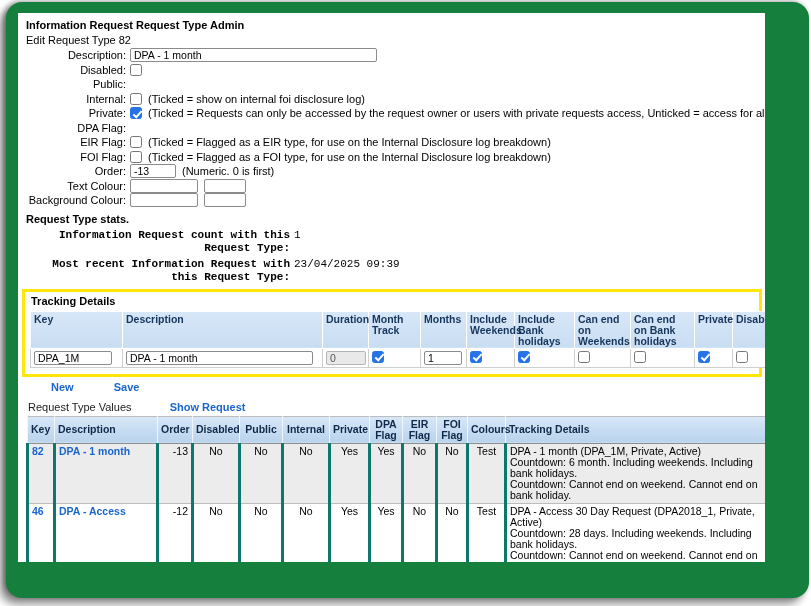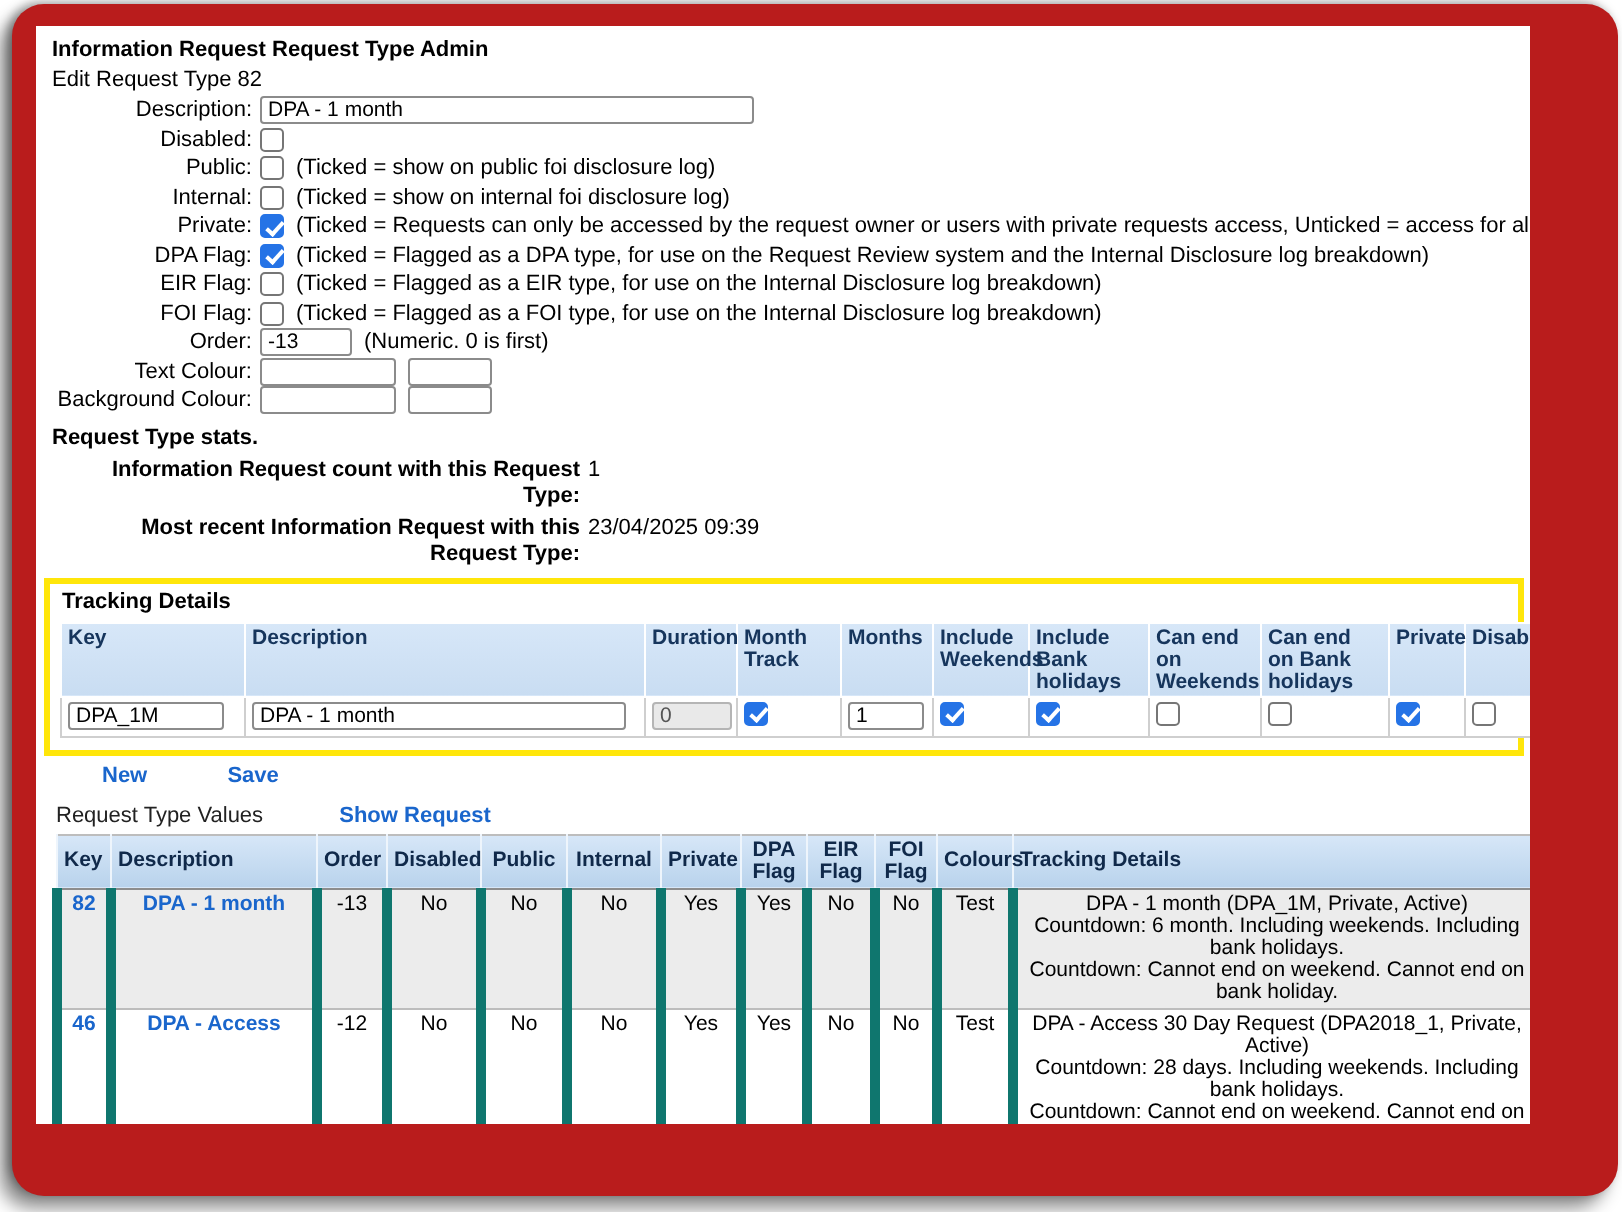--- a/index.html
+++ b/index.html
@@ -13,21 +13,21 @@
   }
   *{box-sizing:border-box;}
   html,body{margin:0;padding:0;}
   body{
     width:811px;height:606px;position:relative;background:#ffffff;
     font-family:"Liberation Sans", sans-serif;font-size:11px;color:#000;
     overflow:hidden;
   }
   .frame{
     position:absolute;left:6px;top:2px;width:803px;height:596px;
-    background:#b91c1c;border-radius:16px;
+    background:#15803d;border-radius:16px;
     box-shadow:-6px 6px 9px rgba(0,0,0,0.45), -2px -1px 5px rgba(0,0,0,0.35);
   }
   .screen{
     position:absolute;left:12px;top:11px;width:747px;height:549px;
     background:#ffffff;overflow:hidden;padding:6px 6px 0 8px;
   }
   .title{font-weight:bold;line-height:13px;margin-bottom:2px;}
   .subtitle{line-height:13px;margin-bottom:1px;}
   
   .frow{display:flex;align-items:center;height:14.5px;}
@@ -47,21 +47,21 @@
     border:1px solid #767676;border-radius:2.5px;background:#fff;margin:0;position:relative;cursor:pointer;
   }
   input[type=checkbox]:checked{background:var(--cbblue);border-color:var(--cbblue);}
   input[type=checkbox]:checked::after{
     content:"";position:absolute;left:3.5px;top:0.5px;width:3px;height:7px;
     border:solid #fff;border-width:0 2px 2px 0;transform:rotate(42deg);
   }
   .hint{white-space:nowrap;}
   
   .stats-heading{font-weight:bold;margin-top:4px;line-height:14px;}
-  .srow{display:flex;line-height:13px;margin-top:3px;}
+  .srow{display:flex;line-height:13px;margin-top:3px;font-family:Liberation Mono, monospace;}
   .slabel{width:268px;flex:none;text-align:right;font-weight:bold;padding-right:4px;}
   
   .highlight{border:3px solid var(--yellow);margin:5px -3px 0 -4px;padding:1px 5px 6px 5px;}
   .td-heading{font-weight:bold;line-height:14px;margin:1px 0 3px 1px;}
   table{border-collapse:collapse;}
   .tracking-table{width:100%;table-layout:fixed;border:1px solid #8f8f8f;}
   .tracking-table th{
     background:linear-gradient(#d7e7f8, var(--hdrblue));color:var(--hdrtext);
     font-size:10.5px;font-weight:bold;text-align:left;vertical-align:top;
     padding:2px 3px 1px 3px;border:1px solid #fff;line-height:11px;
@@ -81,22 +81,22 @@
   
   .values-table{width:740px;margin:2px 0 0 0;table-layout:fixed;border:1px solid #bdbdbd;}
   .values-table th{
     background:linear-gradient(#d7e7f8, var(--hdrblue2));color:#10294a;
     font-size:10.5px;font-weight:bold;padding:2px 3px;vertical-align:middle;
     border-left:1px solid #eef5fc;border-bottom:1px solid #8d8d8d;line-height:11px;text-align:center;
   }
   .values-table th.al{text-align:left;}
   .values-table th.ar{text-align:right;}
   .values-table td{
-    border-left:5px solid #0f766e;border-bottom:1px solid #bdbdbd;
-    font-size:10.5px;padding:2px 3px;vertical-align:top;line-height:11px;text-align:center;
+    border-left:3px solid #0f766e;border-bottom:1px solid #bdbdbd;
+    font-size:10.5px;padding:2px 3px;vertical-align:top;line-height:11px;
   }
   .values-table tr.shaded td{background:var(--shade);}
   .c-center{text-align:center;}
   .c-order{text-align:right;padding-right:5px;}
   .c-key a,.c-desc a{color:var(--link);font-weight:bold;text-decoration:none;cursor:pointer;}
   .c-track div{line-height:11px;}
 </style>
 </head>
 <body>
 
@@ -114,45 +114,37 @@
           </div>
       </div>
       <div class="frow">
         <div class="flabel">Disabled:</div>
         <div class="fctrl">
             <input type="checkbox" style="">
           </div>
       </div>
       <div class="frow">
         <div class="flabel">Public:</div>
-        <div class="fctrl">
-            <input type="checkbox" style="">
-            <span class="hint">(Ticked = show on public foi disclosure log)</span>
-          </div>
       </div>
       <div class="frow">
         <div class="flabel">Internal:</div>
         <div class="fctrl">
             <input type="checkbox" style="">
             <span class="hint">(Ticked = show on internal foi disclosure log)</span>
           </div>
       </div>
       <div class="frow">
         <div class="flabel">Private:</div>
         <div class="fctrl">
             <input type="checkbox" checked="" style="">
             <span class="hint">(Ticked = Requests can only be accessed by the request owner or users with private requests access, Unticked = access for all users)</span>
           </div>
       </div>
       <div class="frow">
         <div class="flabel">DPA Flag:</div>
-        <div class="fctrl">
-            <input type="checkbox" checked="" style="">
-            <span class="hint">(Ticked = Flagged as a DPA type, for use on the Request Review system and the Internal Disclosure log breakdown)</span>
-          </div>
       </div>
       <div class="frow">
         <div class="flabel">EIR Flag:</div>
         <div class="fctrl">
             <input type="checkbox" style="">
             <span class="hint">(Ticked = Flagged as a EIR type, for use on the Internal Disclosure log breakdown)</span>
           </div>
       </div>
       <div class="frow">
         <div class="flabel">FOI Flag:</div>

